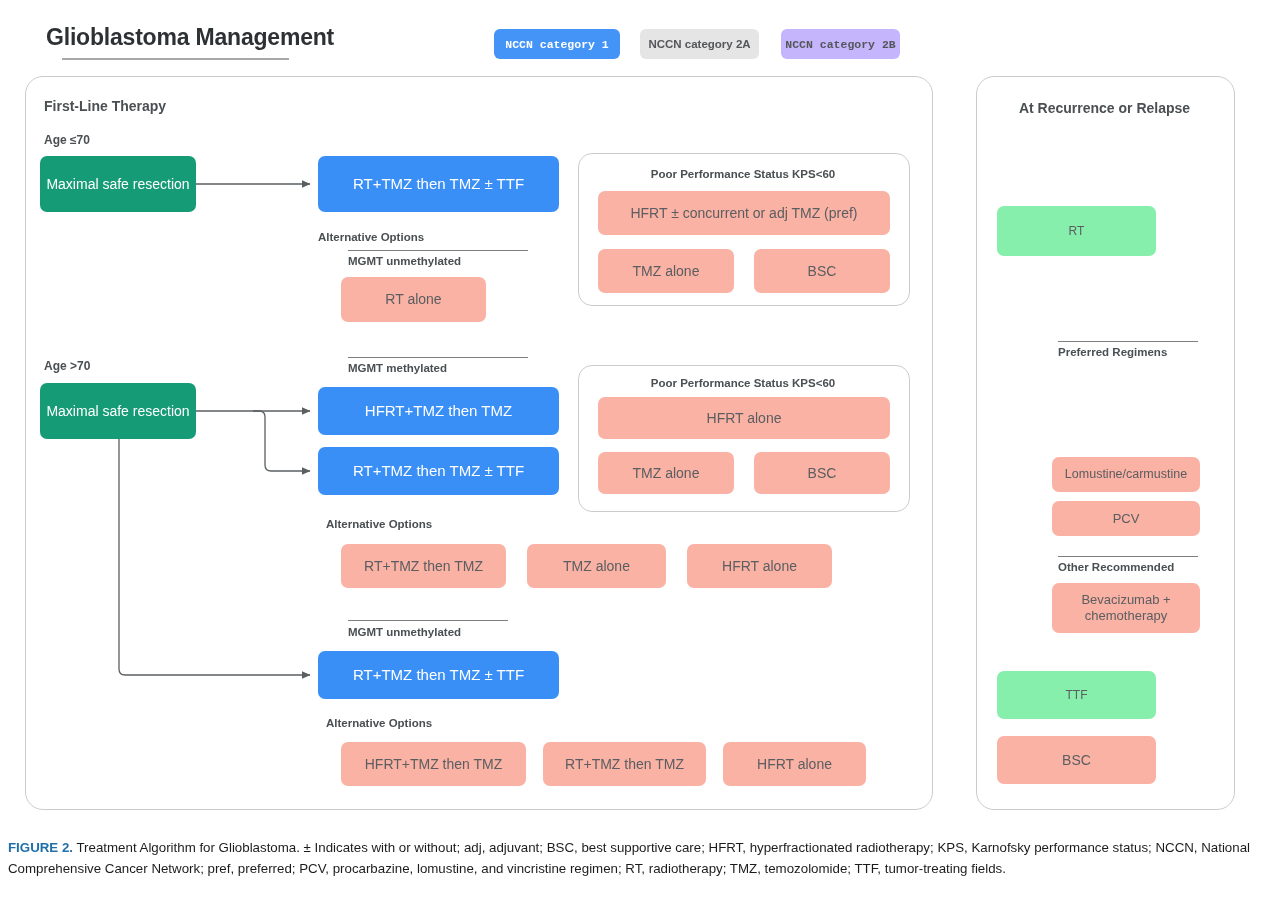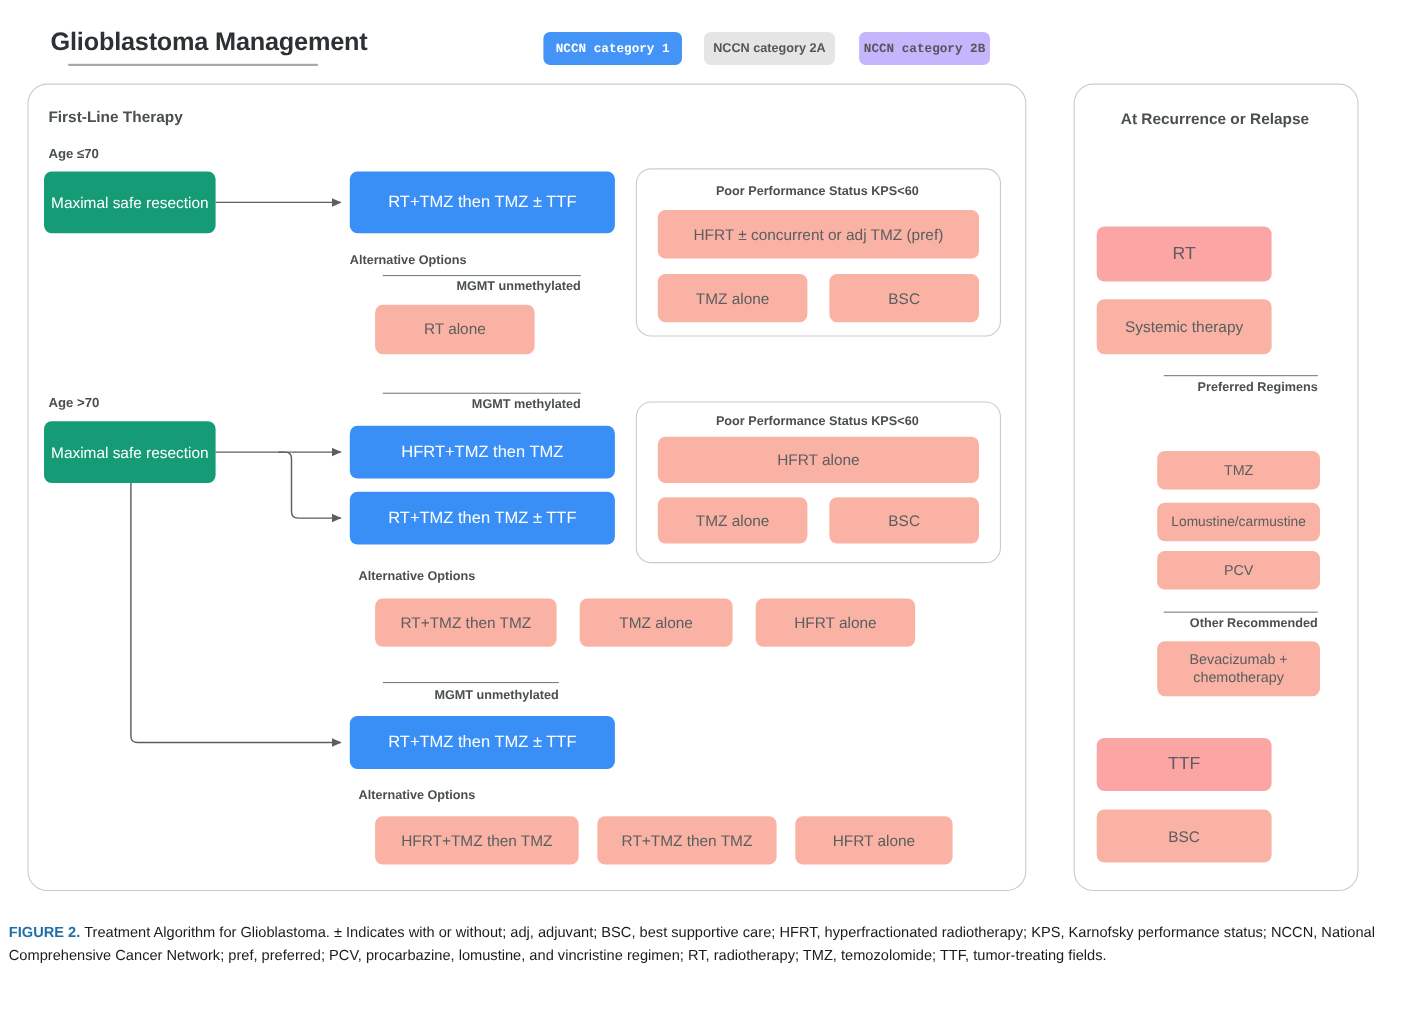--- a/index.html
+++ b/index.html
@@ -41,35 +41,35 @@
   .panel-title{
     position:absolute;font-size:14px;font-weight:bold;color:#4a4f52;
   }
   #first-line-title{left:44px;top:98px;}
   #recurrence-title{left:976px;top:100px;width:257px;text-align:center;}
 
   .sub-label{
     position:absolute;font-size:12px;font-weight:bold;color:#4a4f52;
   }
   .small-head{
-    position:absolute;font-size:11.5px;font-weight:bold;color:#4a4f52;text-align:right;
+    position:absolute;font-size:11.5px;font-weight:bold;color:#4a4f52;text-align:left;
   }
   .rule{position:absolute;height:1.3px;background:#7b7f82;}
 
   
   .node{
     position:absolute;border-radius:7px;
     display:flex;align-items:center;justify-content:center;text-align:center;
     line-height:1.2;
     box-sizing:border-box;padding:2px 6px;
   }
   .green{background:#169b77;color:#ffffff;font-size:14px;}
   .blue{background:#3a8ff6;color:#ffffff;font-size:15px;}
   .pink{background:#f9b2a4;color:#5b5d60;font-size:14px;}
-  .mauve{background:#fca5a5;color:#5b5d60;font-size:16px;text-align:center;}
+  .mauve{background:#86efac;color:#5b5d60;font-size:12px;text-align:center;}
 
   
   .kps-panel{
     position:absolute;border:1.4px solid #c9ccce;border-radius:14px;background:#fff;
   }
   .kps-title{
     position:absolute;font-size:11.5px;font-weight:bold;color:#4a4f52;text-align:center;
   }
 
   
@@ -162,26 +162,24 @@
 
   <div class="node blue" style="left:318px;top:651px;width:241px;height:48px;">RT+TMZ then TMZ ± TTF</div>
 
   <div class="small-head" style="left:326px;top:717px;width:241px;text-align:left;">Alternative Options</div>
 
   <div class="node pink" style="left:341px;top:742px;width:185px;height:44px;">HFRT+TMZ then TMZ</div>
   <div class="node pink" style="left:543px;top:742px;width:163px;height:44px;">RT+TMZ then TMZ</div>
   <div class="node pink" style="left:723px;top:742px;width:143px;height:44px;">HFRT alone</div>
 
   <div class="node mauve" style="left:997px;top:206px;width:159px;height:50px;">RT</div>
-  <div class="node pink" style="left:997px;top:272px;width:159px;height:50px;">Systemic therapy</div>
 
   <div class="rule" style="left:1058px;top:341px;width:140px;"></div>
   <div class="small-head" style="left:1058px;top:346px;width:140px;">Preferred Regimens</div>
 
-  <div class="node pink" style="left:1052px;top:410px;width:148px;height:35px;font-size:13px;">TMZ</div>
   <div class="node pink" style="left:1052px;top:457px;width:148px;height:35px;font-size:12.5px;">Lomustine/carmustine</div>
   <div class="node pink" style="left:1052px;top:501px;width:148px;height:35px;font-size:13px;">PCV</div>
 
   <div class="rule" style="left:1058px;top:556px;width:140px;"></div>
   <div class="small-head" style="left:1058px;top:561px;width:140px;">Other Recommended</div>
 
   <div class="node pink" style="left:1052px;top:583px;width:148px;height:50px;font-size:13px;">Bevacizumab + chemotherapy</div>
 
   <div class="node mauve" style="left:997px;top:671px;width:159px;height:48px;">TTF</div>
   <div class="node pink" style="left:997px;top:736px;width:159px;height:48px;">BSC</div>

